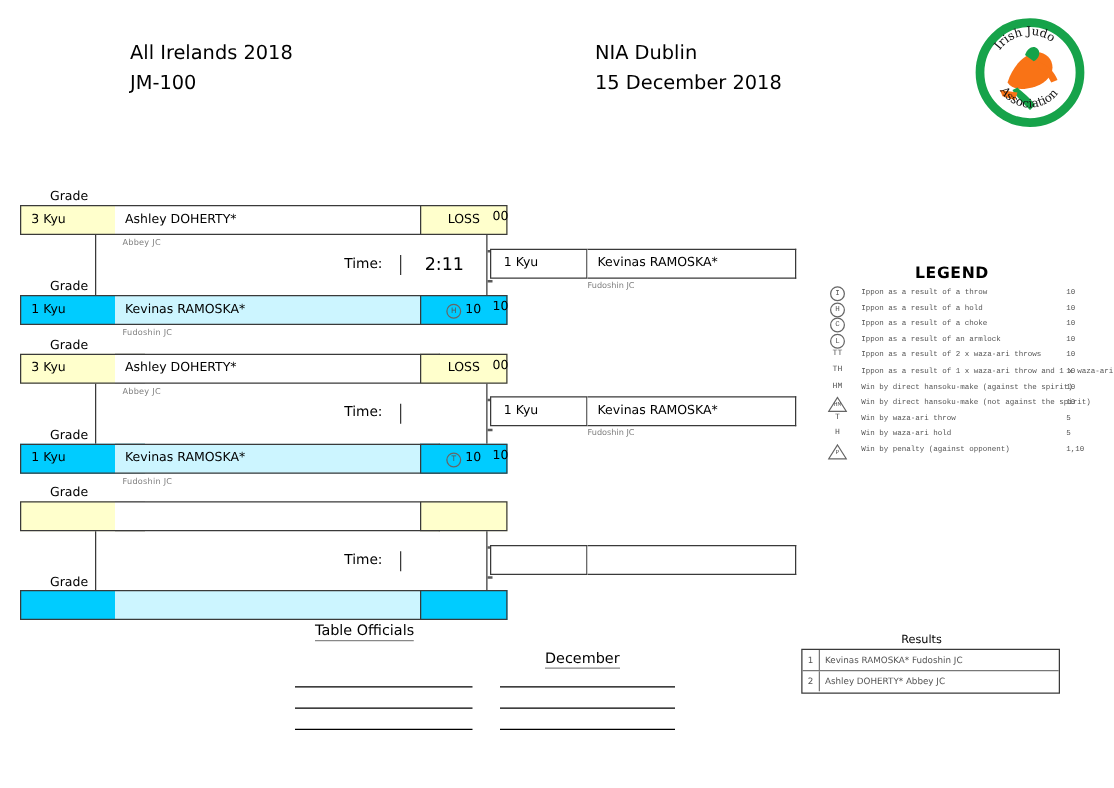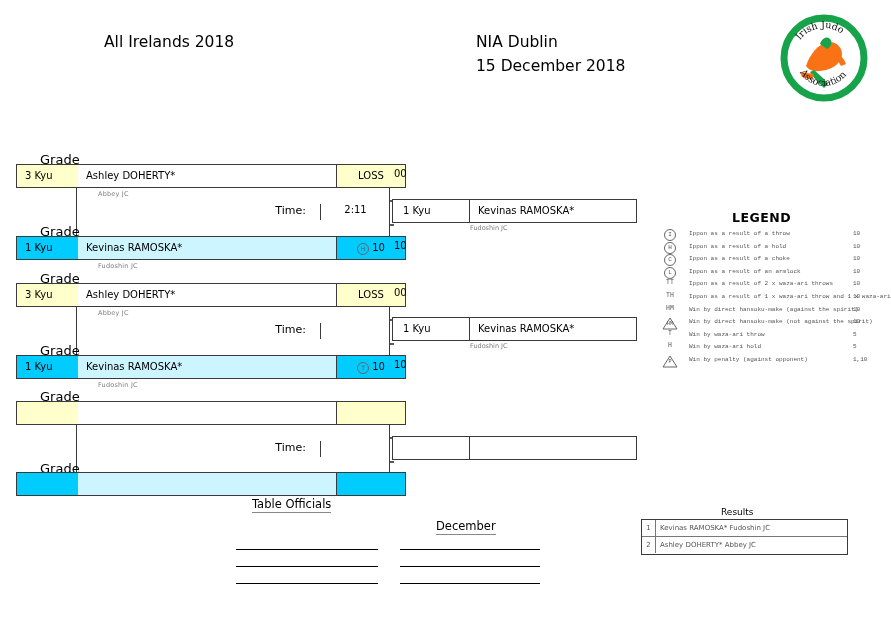--- a/index.html
+++ b/index.html
@@ -11,39 +11,39 @@
   .abs{position:absolute;}
 
   
   #header-title-block{left:104px;top:30px;font-size:15.5px;line-height:24px;}
   #header-venue-block{left:476px;top:30px;font-size:15.5px;line-height:24px;}
 
   
   #logo{left:780px;top:14px;width:88px;height:88px;}
 
   
-  .grade-label{font-size:13px;color:#000;}
+  .grade-label{font-size:10px;color:#000;}
   .club-label{font-size:6.5px;color:#7f7f7f;letter-spacing:.2px;}
 
   .match{position:absolute;left:16px;width:375px;}
   .cell{position:absolute;box-sizing:border-box;height:24px;line-height:22px;font-size:10px;}
   .cell.grade{left:0;width:100px;border:1px solid #3a3a3a;padding-left:8px;}
-  .cell.name{left:62px;width:260px;border:1px solid #3a3a3a;border-left:none;padding-left:8px;}
+  .cell.name{left:76px;width:260px;border:1px solid #3a3a3a;border-left:none;padding-left:8px;}
   .cell.score{left:320px;width:70px;border:1px solid #3a3a3a;text-align:center;}
   .top .cell.grade{background:#ffffcc;}
   .top .cell.name{background:#ffffff;}
   .top .cell.score{background:#ffffcc;}
   .bot .cell.grade{background:#00ccff;}
   .bot .cell.name{background:#ccf5ff;}
   .bot .cell.score{background:#00ccff;}
 
   .mid-box{position:absolute;left:76px;width:314px;box-sizing:border-box;
            border-left:1px solid #3a3a3a;border-right:1px solid #3a3a3a;}
   .time-lab{position:absolute;right:80px;font-size:11px;}
-  .time-val{position:absolute;left:320px;width:70px;text-align:center;font-size:10px;
+  .time-val{position:absolute;left:320px;width:70px;text-align:center;font-size:14px;
             border-left:1px solid #3a3a3a;box-sizing:border-box;}
 
   .sidescore{position:absolute;left:394px;font-size:10px;}
 
   
   .winner{position:absolute;width:245px;height:24px;box-sizing:border-box;}
   .winner .wgrade{position:absolute;left:0;top:0;width:78px;height:24px;box-sizing:border-box;
                   border:1px solid #3a3a3a;padding-left:10px;line-height:22px;font-size:10px;background:#fff;}
   .winner .wname{position:absolute;left:78px;top:0;width:167px;height:24px;box-sizing:border-box;
                  border:1px solid #3a3a3a;border-left:none;padding-left:8px;line-height:22px;font-size:10px;background:#fff;}
@@ -75,20 +75,21 @@
 
   
   .sig-head{position:absolute;font-size:11.5px;border-bottom:1.5px solid #888;padding-bottom:1px;}
   .sig-line{position:absolute;height:1.4px;background:#000;}
 </style>
 </head>
 <body>
 
 <div class="abs" id="header-title-block">
   <div>All Irelands 2018</div>
+  <div>JM-100</div>
 </div>
 <div class="abs" id="header-venue-block">
   <div>NIA Dublin</div>
   <div>15 December 2018</div>
 </div>
 
 <div class="abs" id="logo">
   <svg width="88" height="88" viewBox="0 0 88 88">
     <circle cx="44" cy="44" r="40" fill="#ffffff" stroke="#16a34a" stroke-width="7"></circle>
     <path d="M26 52 C30 40 38 30 48 28 C56 27 62 33 62 40 C62 48 54 54 46 56 C38 58 30 58 26 52 Z" fill="#f97316"></path>

